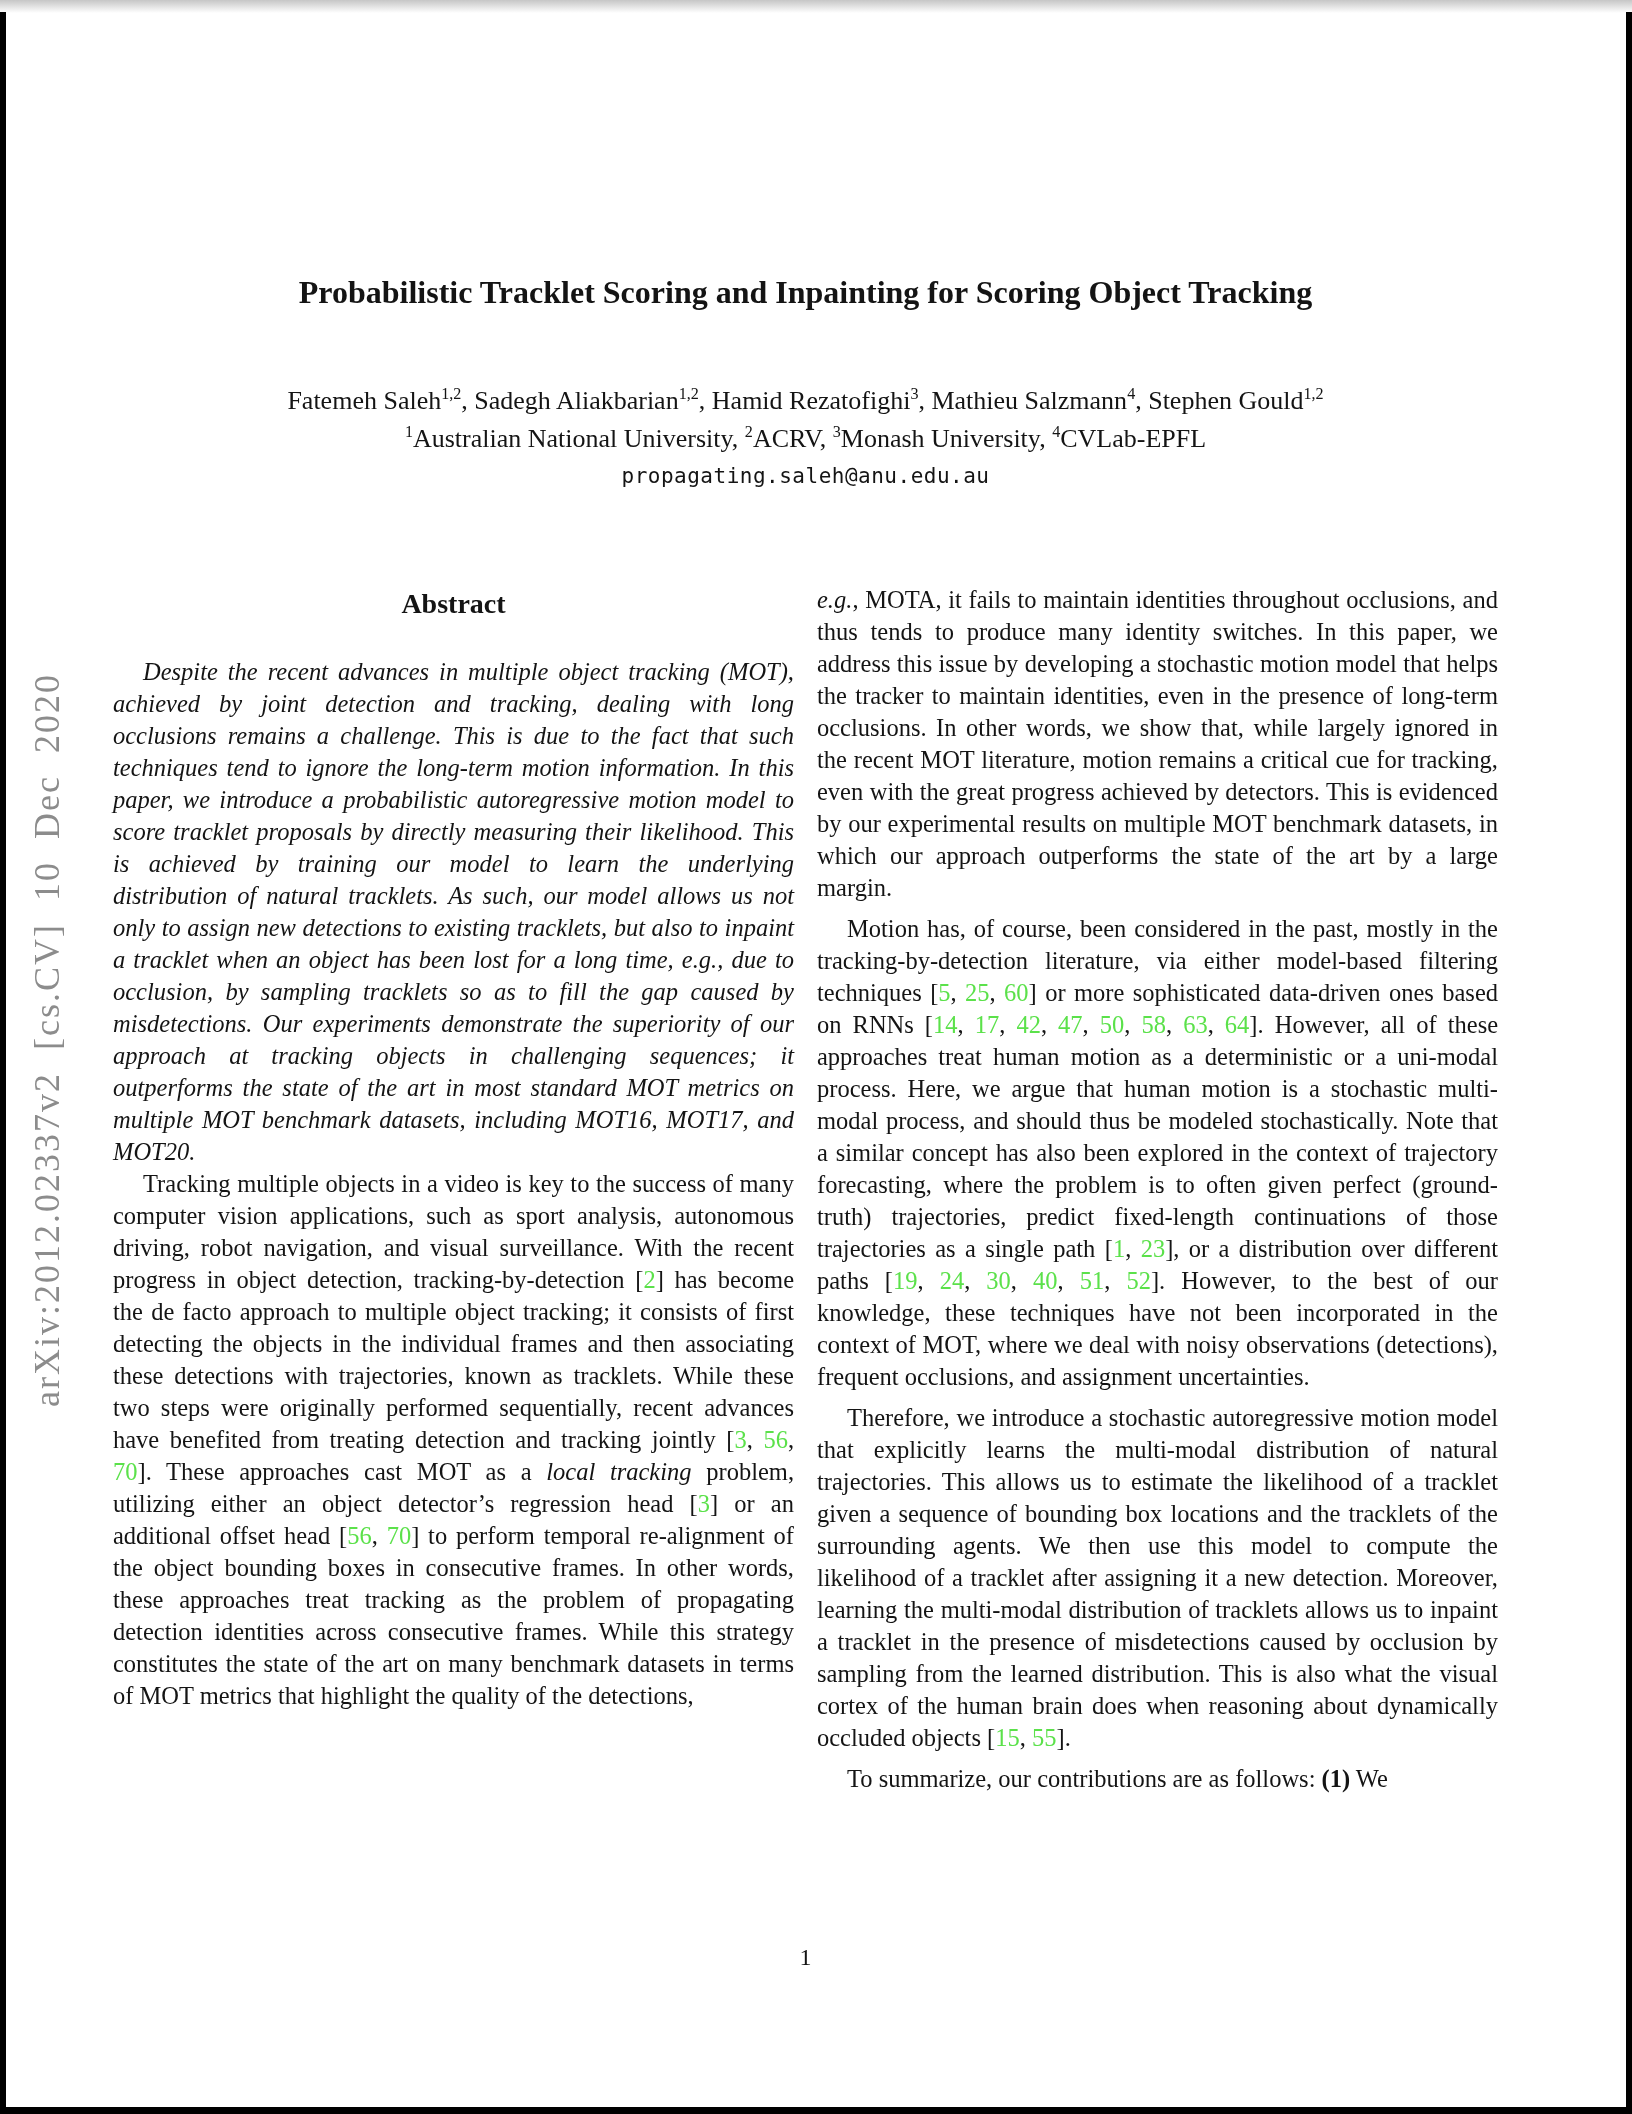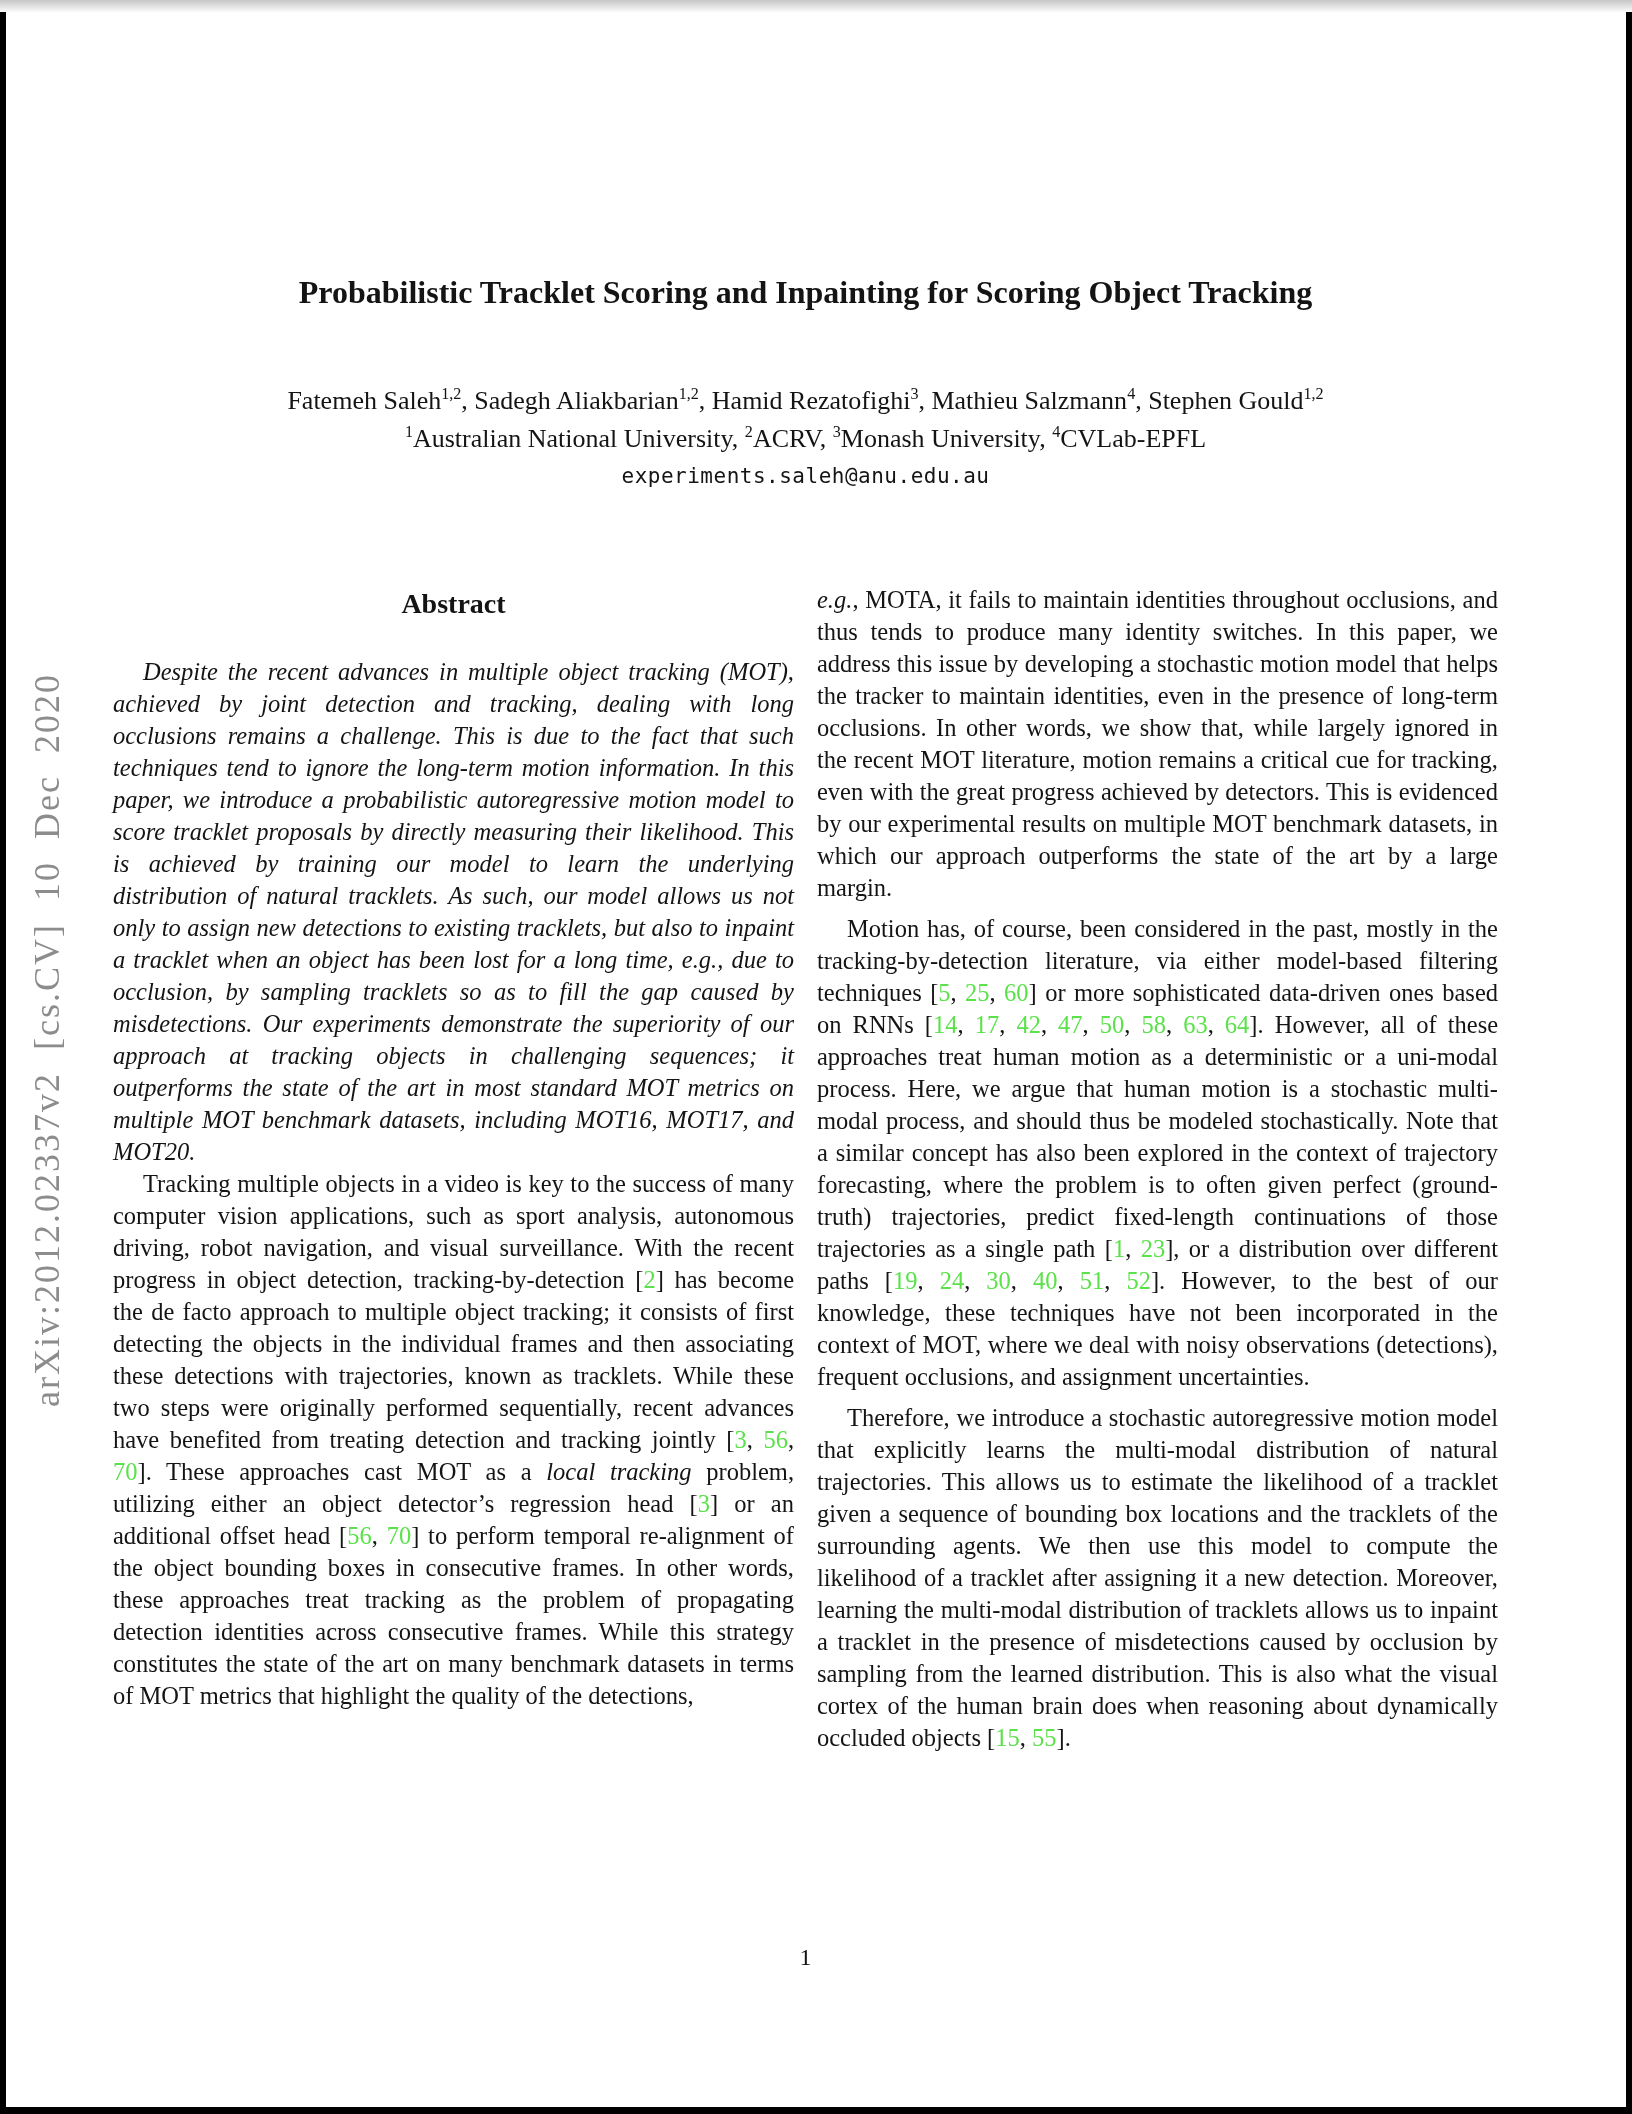--- a/index.html
+++ b/index.html
@@ -54,28 +54,29 @@
 <div class="top-shadow"></div>
 <div class="border-left"></div>
 <div class="border-right"></div>
 <div class="border-bottom"></div>
 
 <div class="banner">arXiv:2012.02337v2 [cs.CV] 10 Dec 2020</div>
 
 <div class="headerblock title">Probabilistic Tracklet Scoring and Inpainting for Scoring Object Tracking</div>
 <div class="headerblock authors">Fatemeh Saleh<sup>1,2</sup>, Sadegh Aliakbarian<sup>1,2</sup>, Hamid Rezatofighi<sup>3</sup>, Mathieu Salzmann<sup>4</sup>, Stephen Gould<sup>1,2</sup></div>
 <div class="headerblock affils"><sup>1</sup>Australian National University, <sup>2</sup>ACRV, <sup>3</sup>Monash University, <sup>4</sup>CVLab-EPFL</div>
-<div class="headerblock email">experiments.saleh@anu.edu.au</div>
+<div class="headerblock email">propagating.saleh@anu.edu.au</div>
 
 <div class="columns">
   <div class="col">
     <div class="abstract-head">Abstract</div>
     <p class="abs">Despite the recent advances in multiple object tracking (MOT), achieved by joint detection and tracking, dealing with long occlusions remains a challenge. This is due to the fact that such techniques tend to ignore the long-term motion information. In this paper, we introduce a probabilistic autoregressive motion model to score tracklet proposals by directly measuring their likelihood. This is achieved by training our model to learn the underlying distribution of natural tracklets. As such, our model allows us not only to assign new detections to existing tracklets, but also to inpaint a tracklet when an object has been lost for a long time, e.g., due to occlusion, by sampling tracklets so as to fill the gap caused by misdetections. Our experiments demonstrate the superiority of our approach at tracking objects in challenging sequences; it outperforms the state of the art in most standard MOT metrics on multiple MOT benchmark datasets, including MOT16, MOT17, and MOT20.</p>
     <p>Tracking multiple objects in a video is key to the success of many computer vision applications, such as sport analysis, autonomous driving, robot navigation, and visual surveillance. With the recent progress in object detection, tracking-by-detection [<span class="cite">2</span>] has become the de facto approach to multiple object tracking; it consists of first detecting the objects in the individual frames and then associating these detections with trajectories, known as tracklets. While these two steps were originally performed sequentially, recent advances have benefited from treating detection and tracking jointly [<span class="cite">3</span>, <span class="cite">56</span>, <span class="cite">70</span>]. These approaches cast MOT as a <span class="it">local tracking</span> problem, utilizing either an object detector’s regression head [<span class="cite">3</span>] or an additional offset head [<span class="cite">56</span>, <span class="cite">70</span>] to perform temporal re-alignment of the object bounding boxes in consecutive frames. In other words, these approaches treat tracking as the problem of propagating detection identities across consecutive frames. While this strategy constitutes the state of the art on many benchmark datasets in terms of MOT metrics that highlight the quality of the detections,</p>
   </div>
   <div class="col">
     <p class="noindent"><span class="it">e.g.</span>, MOTA, it fails to maintain identities throughout occlusions, and thus tends to produce many identity switches. In this paper, we address this issue by developing a stochastic motion model that helps the tracker to maintain identities, even in the presence of long-term occlusions. In other words, we show that, while largely ignored in the recent MOT literature, motion remains a critical cue for tracking, even with the great progress achieved by detectors. This is evidenced by our experimental results on multiple MOT benchmark datasets, in which our approach outperforms the state of the art by a large margin.</p>
     <p class="gap">Motion has, of course, been considered in the past, mostly in the tracking-by-detection literature, via either model-based filtering techniques [<span class="cite">5</span>, <span class="cite">25</span>, <span class="cite">60</span>] or more sophisticated data-driven ones based on RNNs [<span class="cite">14</span>, <span class="cite">17</span>, <span class="cite">42</span>, <span class="cite">47</span>, <span class="cite">50</span>, <span class="cite">58</span>, <span class="cite">63</span>, <span class="cite">64</span>]. However, all of these approaches treat human motion as a deterministic or a uni-modal process. Here, we argue that human motion is a stochastic multi-modal process, and should thus be modeled stochastically. Note that a similar concept has also been explored in the context of trajectory forecasting, where the problem is to often given perfect (ground-truth) trajectories, predict fixed-length continuations of those trajectories as a single path [<span class="cite">1</span>, <span class="cite">23</span>], or a distribution over different paths [<span class="cite">19</span>, <span class="cite">24</span>, <span class="cite">30</span>, <span class="cite">40</span>, <span class="cite">51</span>, <span class="cite">52</span>]. However, to the best of our knowledge, these techniques have not been incorporated in the context of MOT, where we deal with noisy observations (detections), frequent occlusions, and assignment uncertainties.</p>
     <p class="gap">Therefore, we introduce a stochastic autoregressive motion model that explicitly learns the multi-modal distribution of natural trajectories. This allows us to estimate the likelihood of a tracklet given a sequence of bounding box locations and the tracklets of the surrounding agents. We then use this model to compute the likelihood of a tracklet after assigning it a new detection. Moreover, learning the multi-modal distribution of tracklets allows us to inpaint a tracklet in the presence of misdetections caused by occlusion by sampling from the learned distribution. This is also what the visual cortex of the human brain does when reasoning about dynamically occluded objects [<span class="cite">15</span>, <span class="cite">55</span>].</p>
+    <p class="gap">To summarize, our contributions are as follows: <span class="bd">(1)</span> We</p>
   </div>
 </div>
 
 <div class="page-num">1</div>
 
 </body></html>

